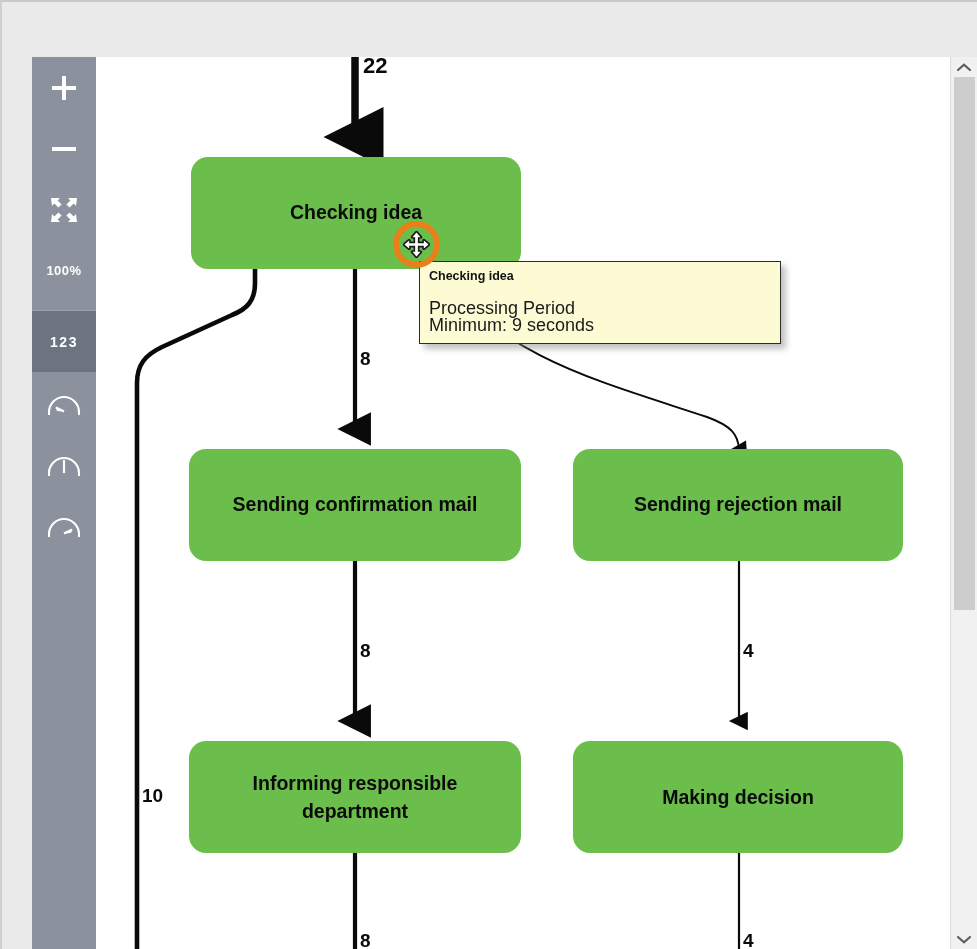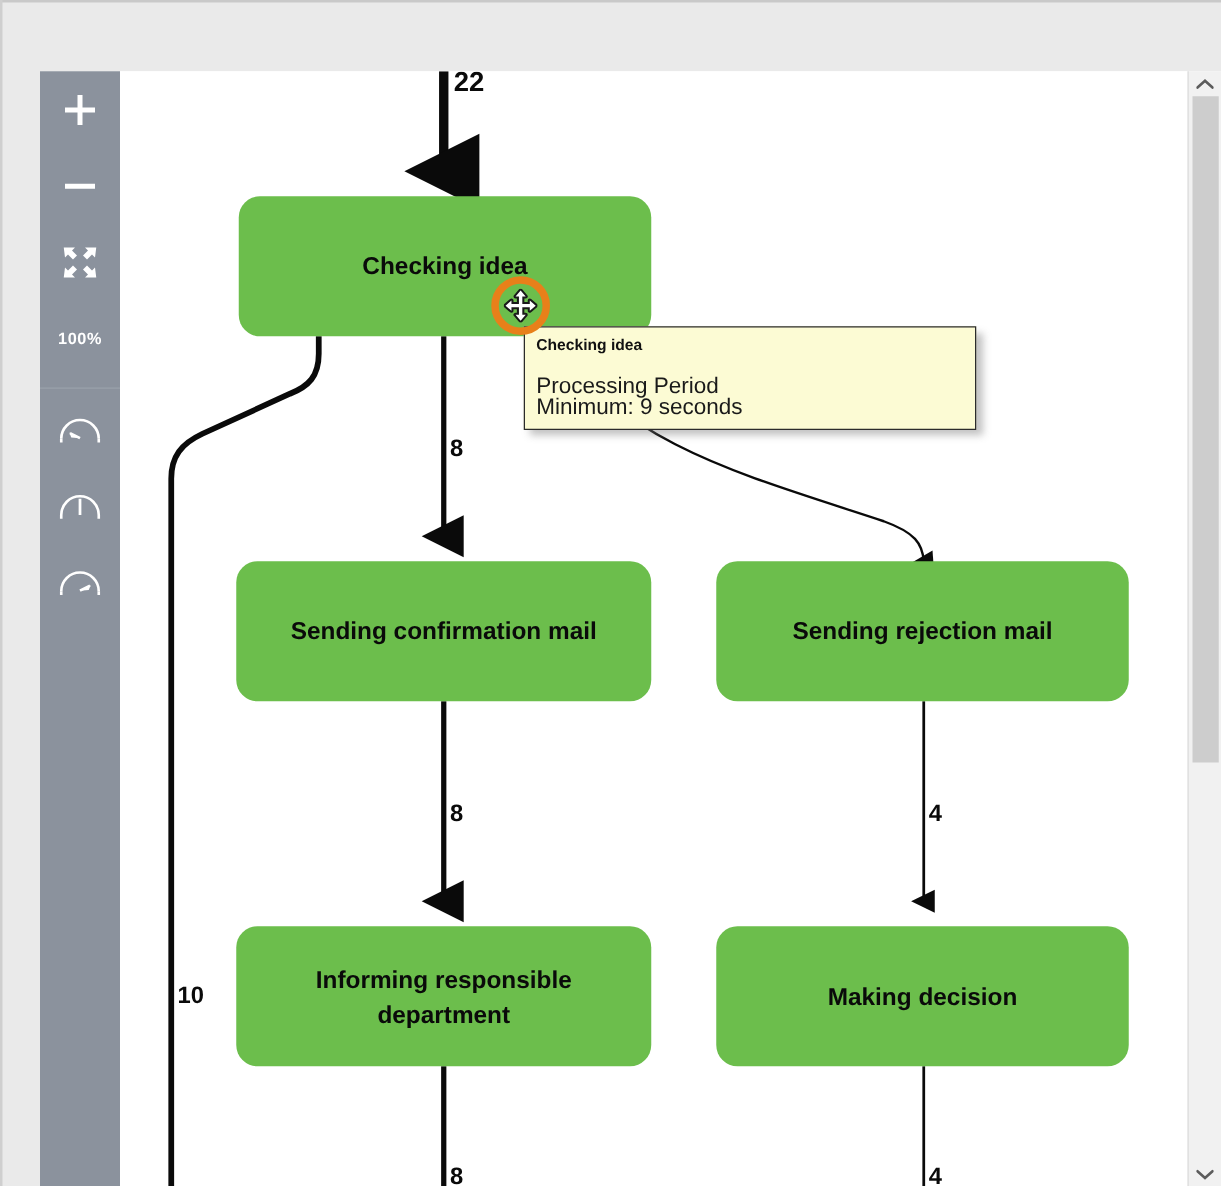--- a/index.html
+++ b/index.html
@@ -314,20 +314,23 @@
       </svg>
     </div>
 
     <div class="tool-btn">
       <span class="tool-label pct">100%</span>
     </div>
 
     <div class="tool-gap"></div>
     <div class="tool-sep"></div>
 
+    <div class="tool-btn selected">
+      <span class="tool-label">123</span>
+    </div>
 
     <div class="tool-btn">
       <svg width="36" height="26" viewBox="0 0 36 26">
         <path d="M3,22 A15,15 0 0 1 33,22" fill="none" stroke="#ffffff" stroke-width="2.1"></path>
         <line x1="3" y1="22" x2="3" y2="25" stroke="#ffffff" stroke-width="2.1"></line>
         <line x1="33" y1="22" x2="33" y2="25" stroke="#ffffff" stroke-width="2.1"></line>
         <path d="M18,21.5 L9.5,17 L11,21 Z" fill="#ffffff"></path>
         <line x1="18" y1="21.5" x2="10" y2="17.5" stroke="#ffffff" stroke-width="2.2"></line>
       </svg>
     </div>

